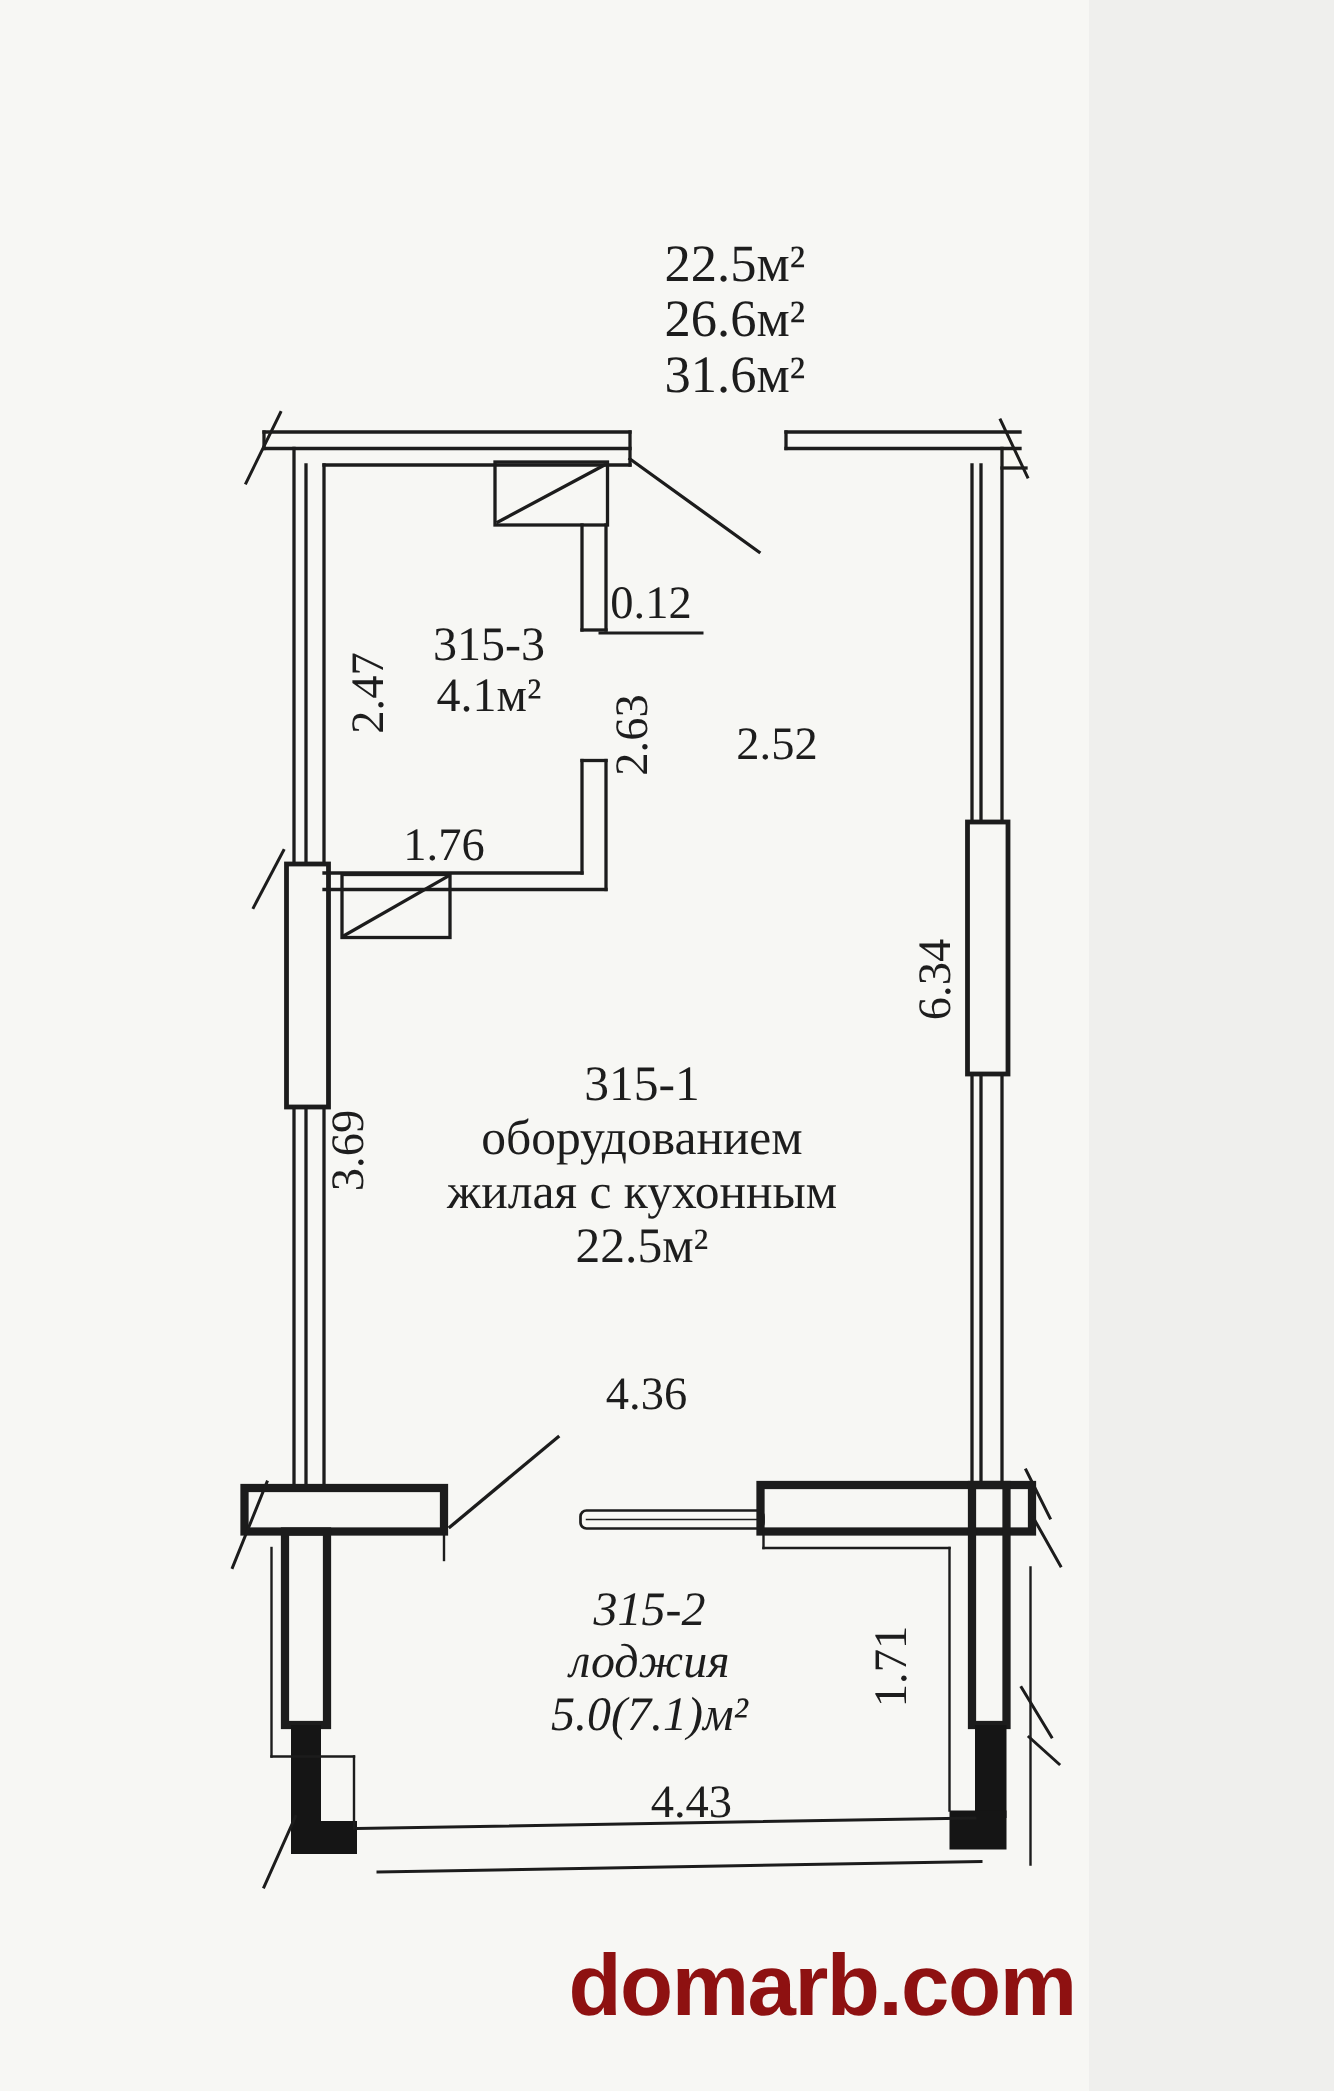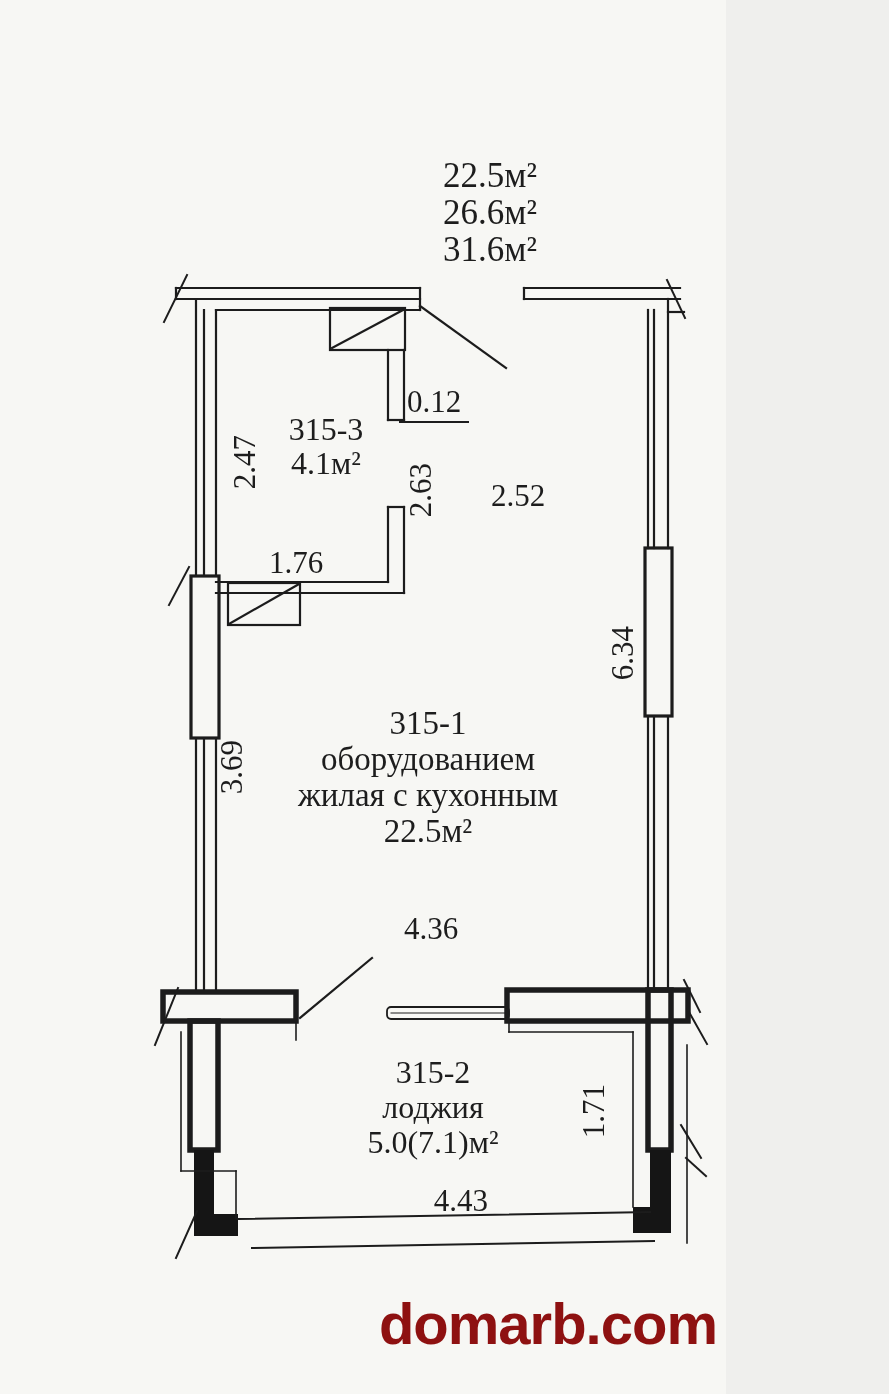--- a/index.html
+++ b/index.html
@@ -177,21 +177,21 @@
     <div>4.1м²</div>
   </div>
 
   <div class="lbl roomblock" style="left:298px;top:691px;width:260px;font-size:33px;line-height:36px;margin-top:14px;">
     <div>315-1</div>
     <div>оборудованием</div>
     <div>жилая с кухонным</div>
     <div>22.5м²</div>
   </div>
 
-  <div class="lbl roomblock" style="left:323px;top:1055px;width:220px;line-height:35px;">
+  <div class="lbl roomblock" style="left:323px;top:1055px;width:220px;line-height:35px;font-style:italic;">
     <div>315-2</div>
     <div>лоджия</div>
     <div>5.0(7.1)м²</div>
   </div>
 
   <div class="lbl dim underlined" style="left:399px;top:384px;width:70px;">0.12</div>
   <div class="lbl dim" style="left:468px;top:478px;">2.52</div>
   <div class="lbl dim" style="left:246px;top:545px;">1.76</div>
   <div class="lbl dim" style="left:381px;top:911px;">4.36</div>
   <div class="lbl dim" style="left:388px;top:1183px;text-align:right;">4.43</div>

